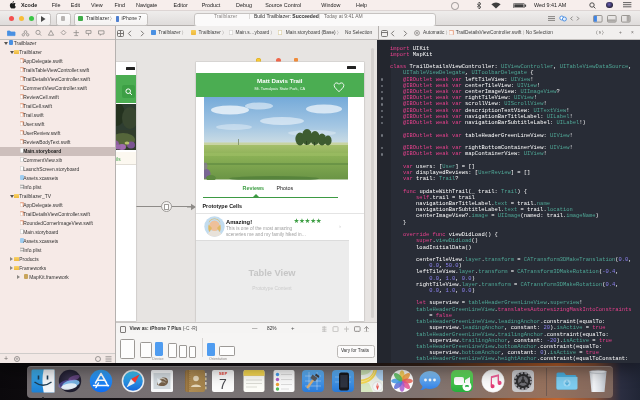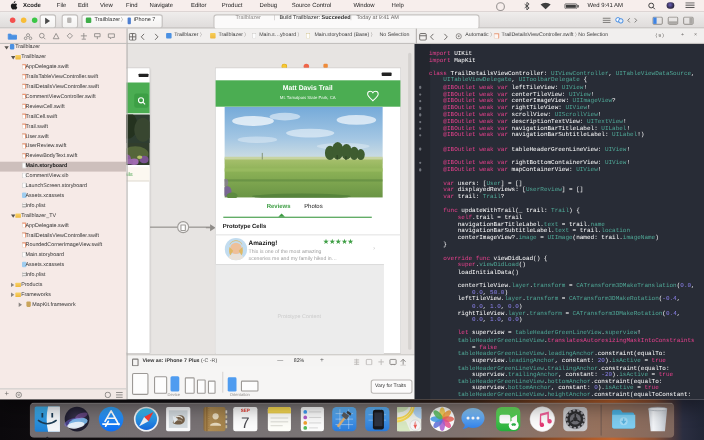--- a/index.html
+++ b/index.html
@@ -594,20 +594,21 @@
           <path d="M4.5 9 A6 6 0 0 1 16.5 9 L16 5.5 A6.5 6.5 0 0 0 5 5.5 Z" fill="#e0b964"></path>
           <path d="M4.6 8.5 Q3.6 14 5.5 16 L8 12 Z" fill="#e0b964"></path>
           <path d="M16.4 8.5 Q17.4 14 15.5 16 L13 12 Z" fill="#e0b964"></path>
         </g>
       </svg>
       <div class="ab" style="left:30.5px;top:155.5px;font-size:5.8px;font-weight:bold;color:#111;line-height:8px;">Amazing!</div>
       <div class="ab" style="left:98px;top:154.5px;font-size:6.6px;color:#3e9e44;line-height:8px;letter-spacing:-0.35px;">★★★★★</div>
       <div class="ab" style="left:143.5px;top:160px;font-size:6px;color:#c9c9c9;line-height:8px;">›</div>
         <div class="ab" style="left:30.5px;top:164px;font-size:4.7px;color:#9e9e9e;line-height:6.2px;">This is one of the most amazing<br>sceneries me and my family hiked in…</div>
       <div class="ab" style="left:0;top:178px;width:153px;height:80.5px;background:#ececec;border-top:1px solid #dcdcdc;"></div>
+      <div class="ab" style="left:0;top:206px;width:153px;text-align:center;font-size:9.3px;font-weight:bold;color:#c6c6c6;line-height:11px;">Table View</div>
       <div class="ab" style="left:0;top:224px;width:153px;text-align:center;font-size:4.9px;color:#cbcbcb;line-height:6px;">Prototype Content</div>
     </div>
 
     <div class="ab" style="left:256px;top:8px;width:2.5px;height:270px;border-radius:1.5px;background:#d5d2d0;"></div>
   </div>
   <div class="ab ibbar1" id="viewasbar">
     <div class="ab" style="left:4.5px;top:3px;width:4.6px;height:4.6px;border:0.8px solid #7e7b79;border-radius:1px;"></div>
     <div class="ab" style="left:14.5px;top:0;font-size:4.8px;line-height:11px;color:#333;"><b>View as: iPhone 7 Plus</b> (<span style="color:#555">-C -R</span>)</div>
     <div class="ab" style="left:137px;top:0;font-size:5.4px;line-height:10.5px;color:#555;">—</div>
     <div class="ab" style="left:152px;top:0;font-size:4.8px;line-height:11px;color:#333;">82%</div>

